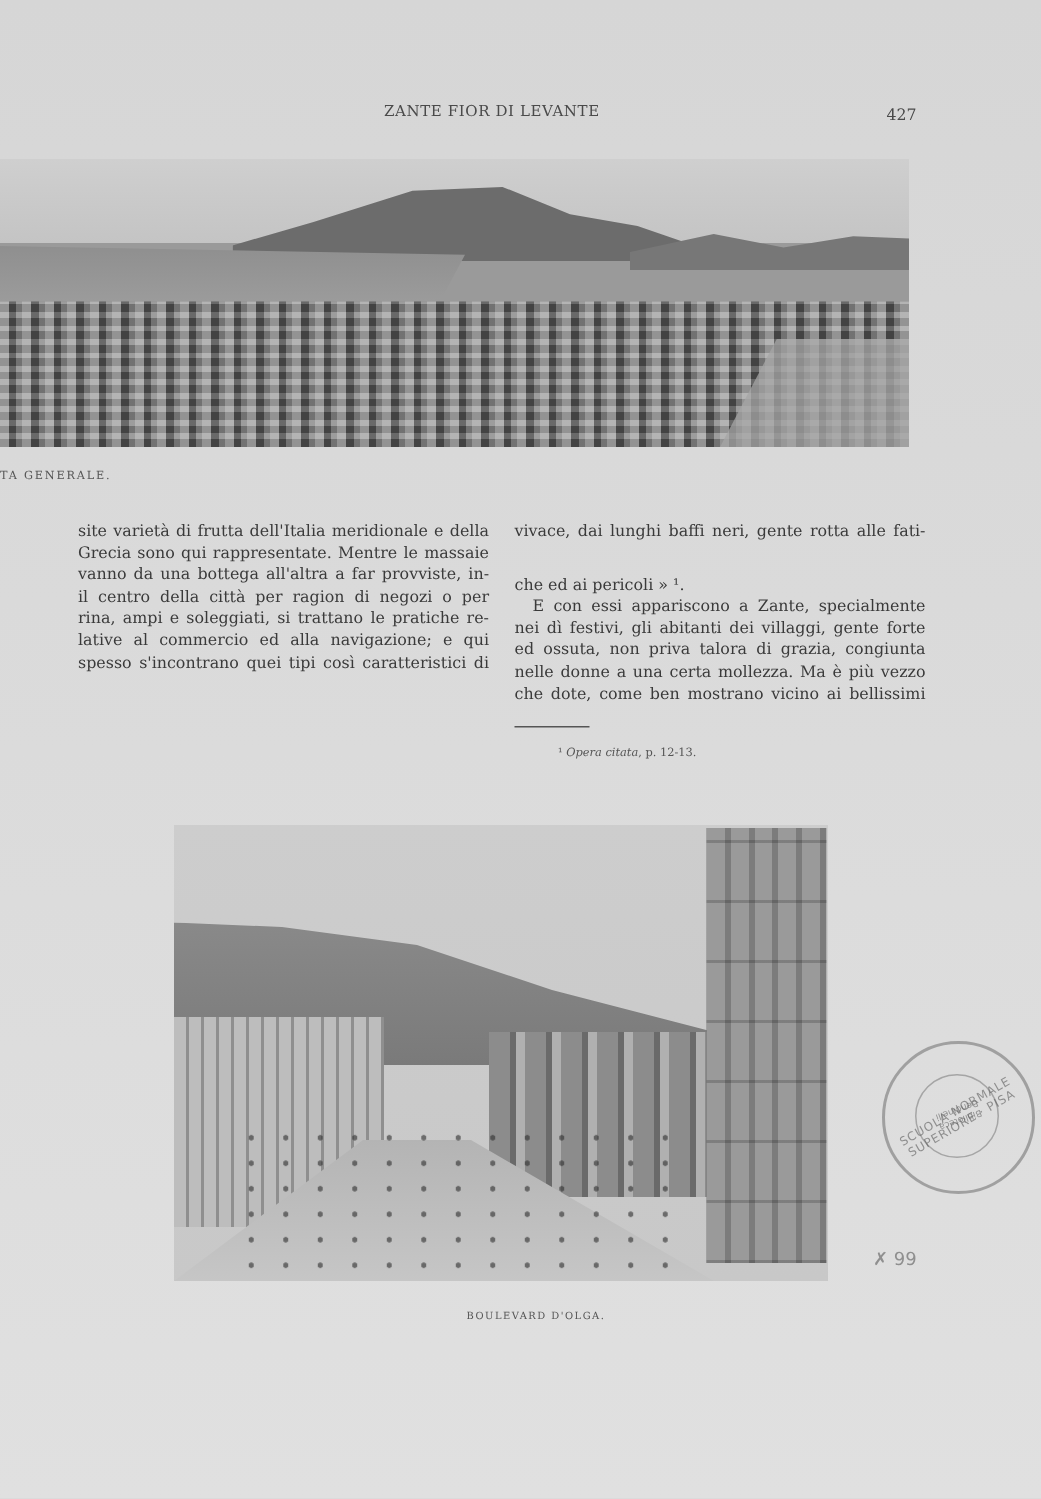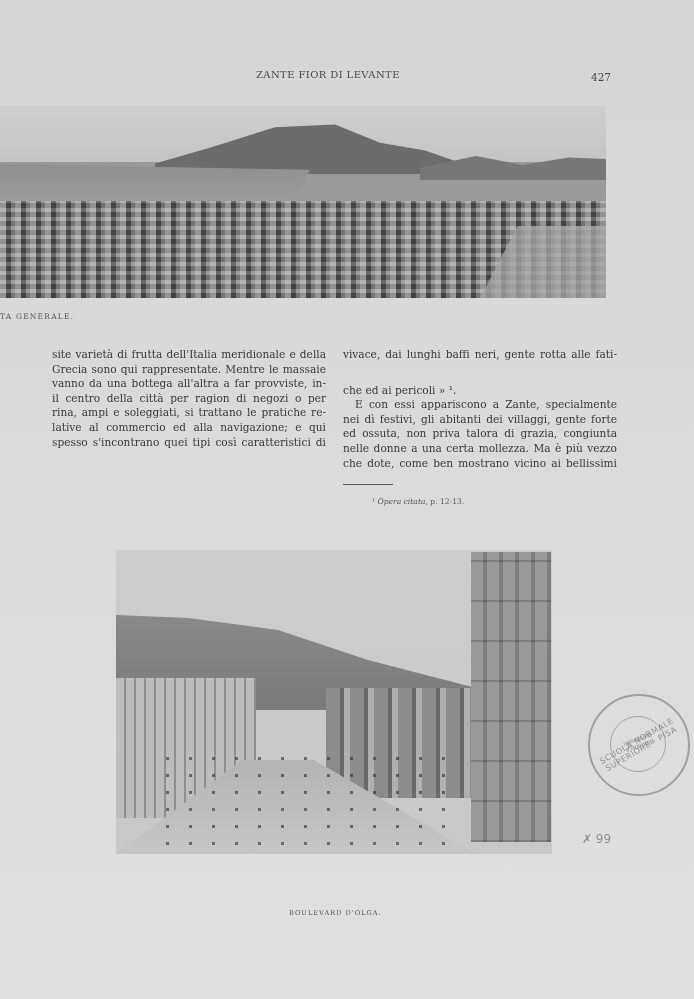--- a/index.html
+++ b/index.html
@@ -112,22 +112,22 @@
     clip-path: polygon(35% 0%, 55% 0%, 100% 100%, 0% 100%);
   }
   .photo-street .people {
     position: absolute; left: 40px; top: 200px; width: 300px; height: 104px;
     background-image:
       radial-gradient(circle, #2d2d2d 1.6px, transparent 2px);
     background-size: 23px 17px;
     opacity: 0.6;
   }
   .caption-bottom {
-    position: absolute; top: 873px; left: 289px;
-    font-size: 6.6px; letter-spacing: 1px; color: #555; margin-top: 36px;
+    position: absolute; top: 873px; left: 311px;
+    font-size: 6.6px; letter-spacing: 1px; color: #555;
   }
   
   .stamp {
     position: absolute; left: 588px; top: 694px; width: 98px; height: 98px;
     border: 2px solid rgba(110,110,110,0.55); border-radius: 50%;
     color: rgba(90,90,90,0.6);
   }
   .stamp .inner {
     position: absolute; left: 20px; top: 20px; width: 54px; height: 54px;
     border: 1.5px solid rgba(110,110,110,0.5); border-radius: 50%;

